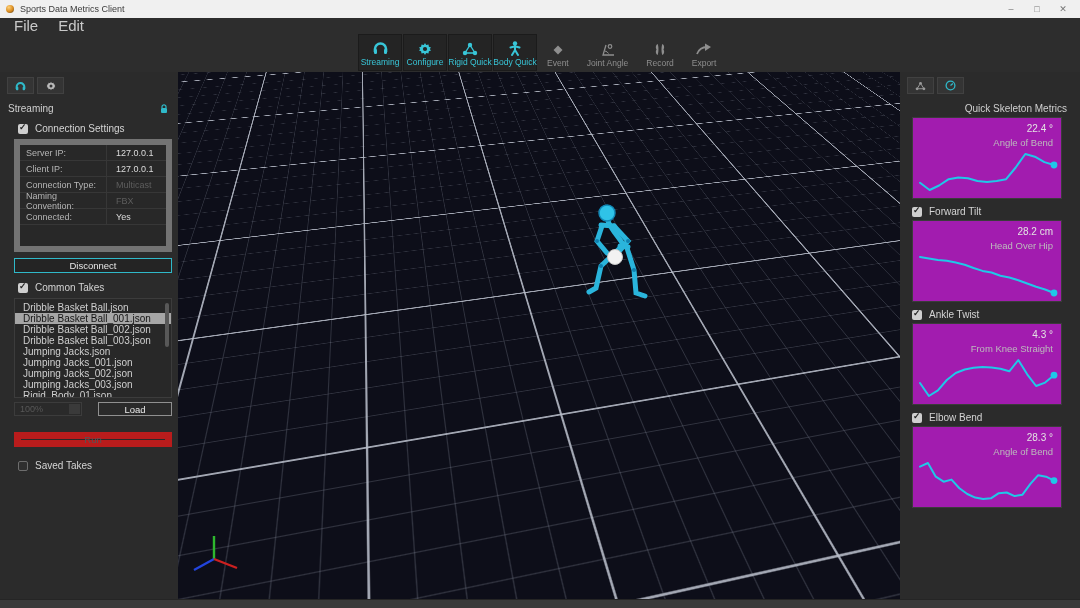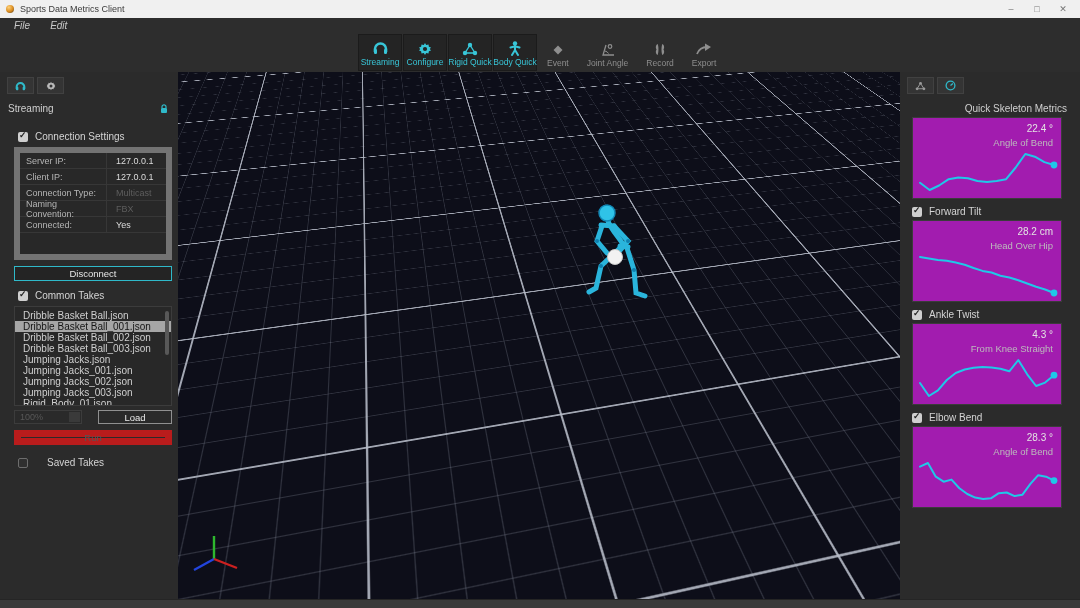--- a/index.html
+++ b/index.html
@@ -10,21 +10,21 @@
   
   .titlebar{height:18px;background:#f0f0f0;display:flex;align-items:center;padding:0 4px;}
   .title-icon{width:8px;height:8px;border-radius:50%;margin:0 6px 0 2px;flex:none;
       background:radial-gradient(circle at 35% 30%,#ffd27a,#d98a1e 55%,#4a3a20);}
   .title-text{font-size:9px;color:#3a3a3a;}
   .win-controls{margin-left:auto;display:flex;}
   .win-btn{width:26px;text-align:center;font-size:9px;color:#777;line-height:14px;}
 
   
   .menubar{height:15px;background:#2d2d2d;display:flex;align-items:center;padding-left:4px;}
-  .menu-item{font-size:10px;color:#c9c9c9;padding:0 10px;font-style:italic;}
+  .menu-item{font-size:15px;color:#c9c9c9;padding:0 10px;}
 
   
   .toolbar{height:39px;background:#2d2d2d;position:relative;}
   .tb-group{position:absolute;left:358px;top:1px;display:flex;align-items:stretch;}
   .tb-btn{width:44px;height:37px;display:flex;flex-direction:column;align-items:center;
           justify-content:flex-end;padding-bottom:3px;margin-right:1px;}
   .tb-btn .tb-icon{height:15px;display:flex;align-items:center;justify-content:center;}
   .tb-btn .tb-label{font-size:8.5px;margin-top:1px;white-space:nowrap;}
   .tb-btn.active{background:#242424;border:1px solid #1b1b1b;color:#38c6d8;}
   .tb-btn.inactive{color:#8e8e8e;margin:0 4px;width:auto;padding:0 5px 3px 5px;}
@@ -34,21 +34,21 @@
   .left-panel{width:178px;background:#2b2b2b;flex:none;position:relative;}
   .viewport{flex:1;background:#0d0e19;position:relative;overflow:hidden;}
   .right-panel{width:180px;background:#2b2b2b;flex:none;position:relative;}
 
   .panel-tabs{display:flex;gap:3px;padding:5px 0 0 7px;}
   .ptab{width:27px;height:17px;background:#343434;border:1px solid #414141;
         display:flex;align-items:center;justify-content:center;}
   .panel-header{display:flex;align-items:center;padding:9px 10px 5px 8px;font-size:10px;color:#cfcfcf;}
   .lock-wrap{margin-left:auto;line-height:0;}
 
-  .check-row{display:flex;align-items:center;font-size:10px;color:#d4d4d4;padding:4px 0 4px 18px;margin-top:8px;}
+  .check-row{display:flex;align-items:center;font-size:10px;color:#d4d4d4;padding:4px 0 4px 18px;}
   .cb{display:inline-block;width:10px;height:10px;background:#cfcfcf;border-radius:2px;
       position:relative;margin-right:7px;flex:none;}
   .cb::after{content:"\2713";position:absolute;left:1px;top:-2px;font-size:9px;color:#222;font-weight:bold;}
   .cb.unchecked{background:#2f2f2f;border:1px solid #6d6d6d;}
   .cb.unchecked::after{content:"";}
 
   .conn-table{margin:1px 6px 0 14px;background:#282828;border:6px solid #737373;}
   .conn-row{display:flex;height:16px;align-items:stretch;border-bottom:1px solid #373737;}
   .conn-row:last-child{border-bottom:none;height:21px;}
   .conn-label{width:86px;padding-left:6px;font-size:9px;color:#b5b5b5;display:flex;align-items:center;}
@@ -58,29 +58,29 @@
 
   .disconnect-btn{margin:6px 6px 0 14px;height:15px;border:1px solid #2fb9c9;background:#242424;
       color:#e6e6e6;font-size:9.5px;display:flex;align-items:center;justify-content:center;}
 
   .takes-list{position:relative;margin:1px 6px 0 14px;background:#282828;border:1px solid #3c3c3c;
       padding:3px 0 2px 0;height:100px;overflow:hidden;}
   .take{font-size:10px;color:#cfcfcf;padding-left:8px;line-height:11px;white-space:nowrap;}
   .take.selected{background:#a6a6a6;color:#141414;}
   .list-scrollbar{position:absolute;right:2px;top:4px;width:4px;height:44px;background:#585858;border-radius:2px;}
 
-  .takes-controls{margin:4px 6px 6px 14px;display:flex;gap:16px;justify-content:space-between;}
+  .takes-controls{margin:4px 6px 16px 14px;display:flex;gap:16px;justify-content:space-between;}
   .percent-combo{width:68px;height:14px;border:1px solid #3c3c3c;background:#2a2a2a;color:#585858;
       font-size:9px;display:flex;align-items:center;padding-left:5px;position:relative;}
   .combo-arrow{position:absolute;right:1px;top:1px;bottom:1px;width:11px;background:#3a3a3a;}
   .load-btn{flex:1;height:14px;border:1px solid #909090;background:#2a2a2a;color:#eaeaea;
       font-size:9.5px;display:flex;align-items:center;justify-content:center;}
   .run-btn{margin:4px 6px 0 14px;height:15px;border:7px solid #b91c1c;background:#2a2a2a;color:#565656;
       font-size:9.5px;display:flex;align-items:center;justify-content:center;}
-  .saved-takes-row{gap:12px;}
+  .saved-takes-row{margin-top:9px;}
 
   
   .rp-header{text-align:right;padding:9px 13px 3px 0;font-size:10px;color:#d0d0d0;}
   .metric-check{display:flex;align-items:center;font-size:10px;color:#d4d4d4;padding:3px 0 3px 12px;}
   .metric-box{position:relative;margin-left:12px;width:150px;height:82px;background:#a21caf;
       border:1px solid #3b3b3b;margin-bottom:4px;}
   .metric-value{position:absolute;top:5px;right:8px;font-size:10px;color:#e3e3e3;}
   .metric-sub{position:absolute;top:19px;right:8px;font-size:9.5px;color:#bcbcbc;}
   .spark{position:absolute;left:2px;bottom:3px;}
 

